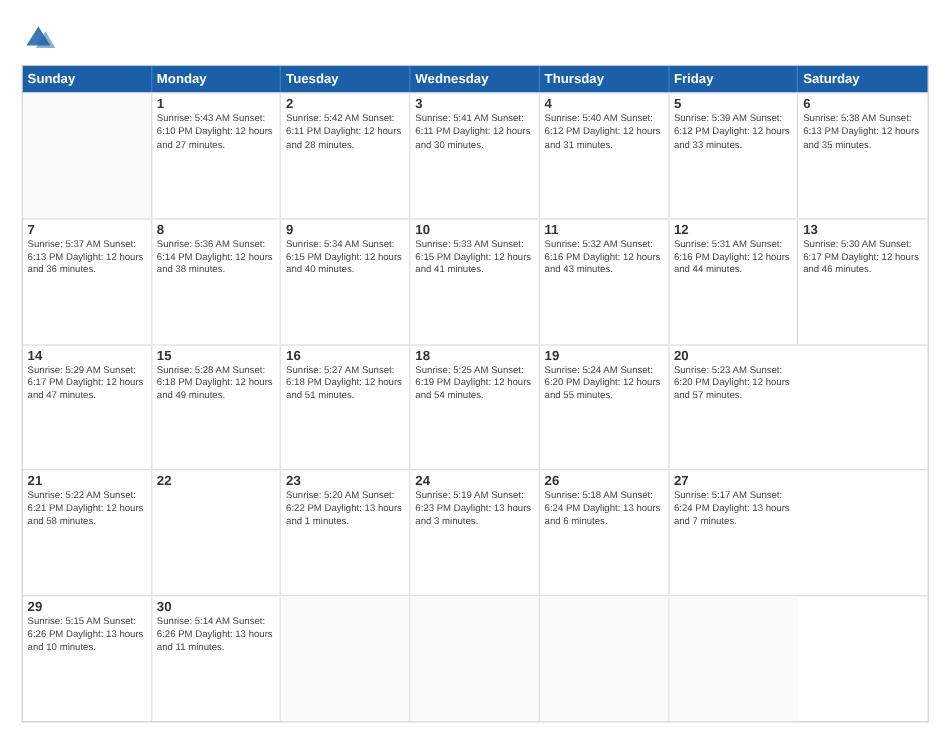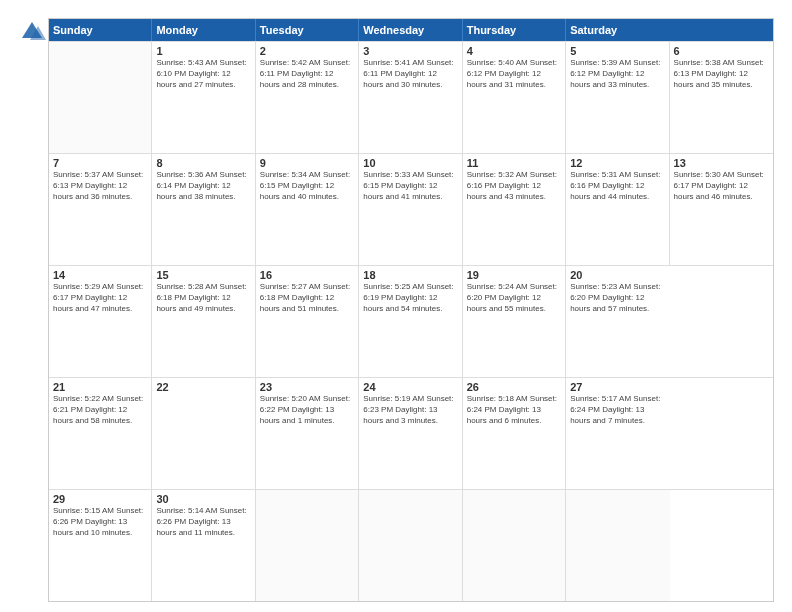--- a/index.html
+++ b/index.html
@@ -8,21 +8,21 @@
       background: #fff;
       width: 792px;
       height: 612px;
       overflow: hidden;
     }
     .page {
       width: 792px;
       height: 612px;
       padding: 18px 18px 10px 18px;
       display: flex;
-      flex-direction: row;
+      flex-direction: column;
     }
     .header {
       display: flex;
       justify-content: space-between;
       align-items: flex-start;
       margin-bottom: 8px;
     }
     .logo {
       display: flex;
       align-items: center;
@@ -128,20 +128,21 @@
     </div>
   </div>
 
   <div class="calendar">
     <div class="cal-header">
     <div class="cal-header-cell">Sunday</div>
         <div class="cal-header-cell">Monday</div>
         <div class="cal-header-cell">Tuesday</div>
         <div class="cal-header-cell">Wednesday</div>
         <div class="cal-header-cell">Thursday</div>
+        <div class="cal-header-cell">Friday</div>
         <div class="cal-header-cell">Saturday</div>
       </div>
     <div class="cal-body">
     <div class="cal-row">
           <div class="cal-cell empty"></div>
           <div class="cal-cell">
             <div class="day-num">1</div>
             <div class="day-info">Sunrise: 5:43 AM
 Sunset: 6:10 PM
 Daylight: 12 hours

